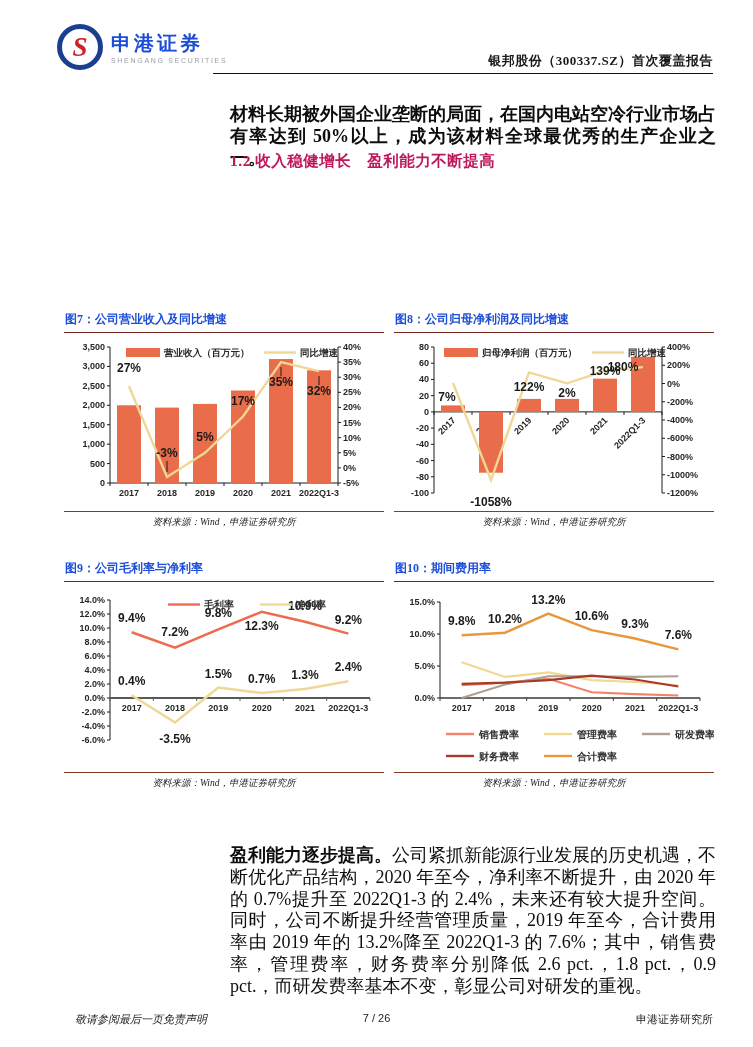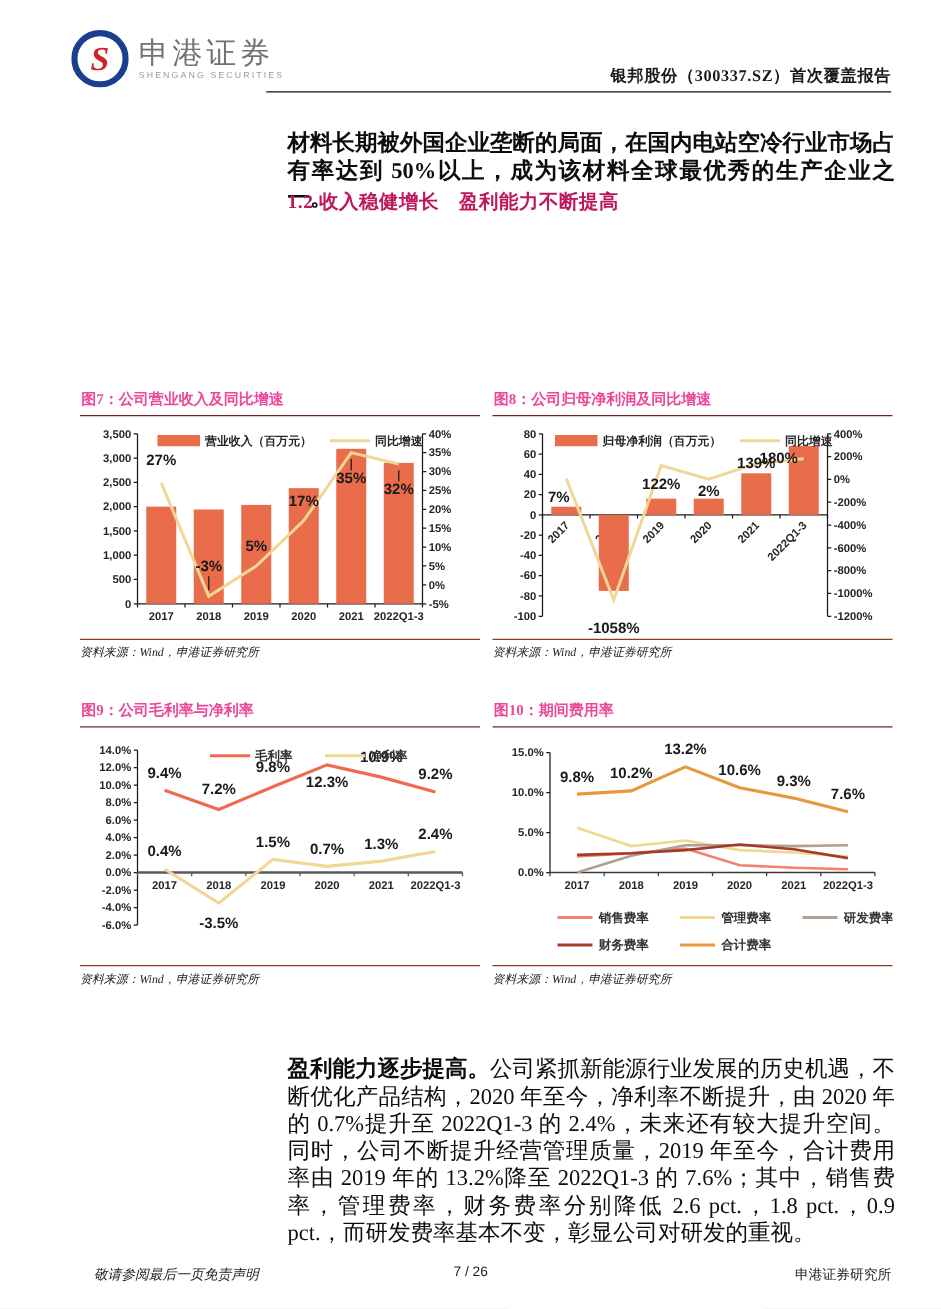--- a/index.html
+++ b/index.html
@@ -2,41 +2,41 @@
 <html><head>
 <meta charset="utf-8">
 <style>
   html,body{margin:0;padding:0;background:#e9e9e9;}
   .page{position:relative;width:753px;height:1047px;background:#ffffff;margin:0 auto;
         font-family:"Liberation Serif",serif;color:#111;overflow:hidden;}
 
   
   .logo{position:absolute;left:57px;top:24px;display:flex;align-items:center;gap:8px;}
   .logo-names{display:flex;flex-direction:column;}
-  .logo-cn{font-family:"Liberation Sans",sans-serif;font-size:24px;font-weight:400;color:#737373;letter-spacing:3px;line-height:26px;}
+  .logo-cn{font-family:"Liberation Sans",sans-serif;font-size:20px;font-weight:700;color:#1d4ed8;letter-spacing:3px;line-height:26px;}
   .logo-en{font-family:"Liberation Sans",sans-serif;font-size:7px;color:#969ca4;letter-spacing:1.7px;margin-top:1px;}
   .report-title{position:absolute;right:40px;top:52px;font-size:13px;font-weight:700;letter-spacing:.5px;color:#1a1a1a;}
   .header-rule{position:absolute;left:213px;top:73px;width:500px;border-top:1.5px solid #111;}
 
   
   .para{position:absolute;left:230px;width:486px;font-size:18px;line-height:21.8px;text-align:justify;color:#0d0d0d;}
   .para .lead{font-weight:700;}
   .intro{top:86px;font-weight:700;}
   .p1{top:177px;}
   .p2{top:827px;}
   .section-heading{position:absolute;left:230px;top:138px;font-size:15.5px;font-weight:700;color:#be185d;letter-spacing:.5px;}
 
   
   .figure{position:absolute;width:320px;}
   .fig7{left:64px;top:310px;} .fig8{left:394px;top:310px;}
   .fig9{left:64px;top:559px;} .fig10{left:394px;top:559px;}
-  .fig-title{font-size:12px;font-weight:700;color:#ec4899;padding:1px 0 4px 1px;border-bottom:1.8px solid #6f2420;}
+  .fig-title{font-size:12px;font-weight:700;color:#1d4ed8;padding:1px 0 4px 1px;border-bottom:1.8px solid #6f2420;}
   .fig-chart{display:block;margin-top:6px;}
   .fig-sep{border-top:1.5px solid #8a3c22;margin-top:2px;}
-  .fig-source{font-style:italic;font-size:9.5px;color:#1a1a1a;padding-top:4px;}
+  .fig-source{font-style:italic;font-size:9.5px;color:#1a1a1a;padding-top:4px;text-align:center;}
 
   
   .footer{position:absolute;left:0;right:0;top:1012px;height:18px;font-size:11px;color:#222;}
   .footer-left{position:absolute;left:75px;font-style:italic;}
   .footer-center{position:absolute;left:0;right:0;text-align:center;font-family:"Liberation Sans",sans-serif;}
   .footer-right{position:absolute;right:40px;}
 </style>
 </head>
 <body>
 

